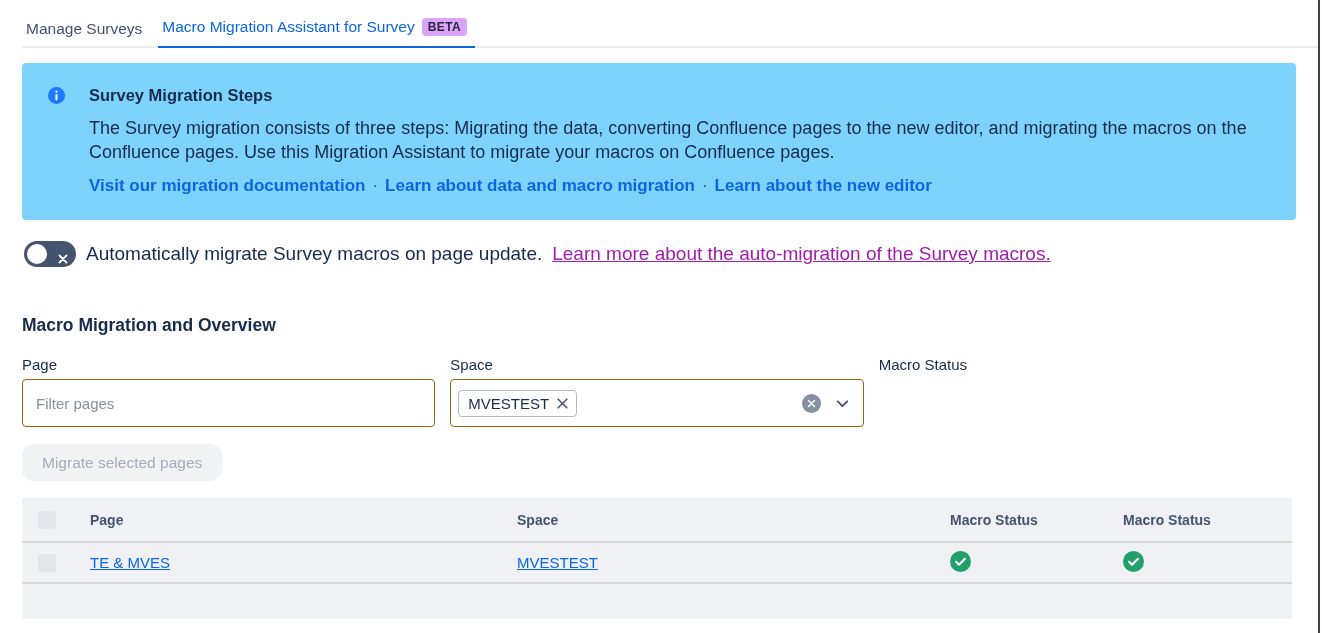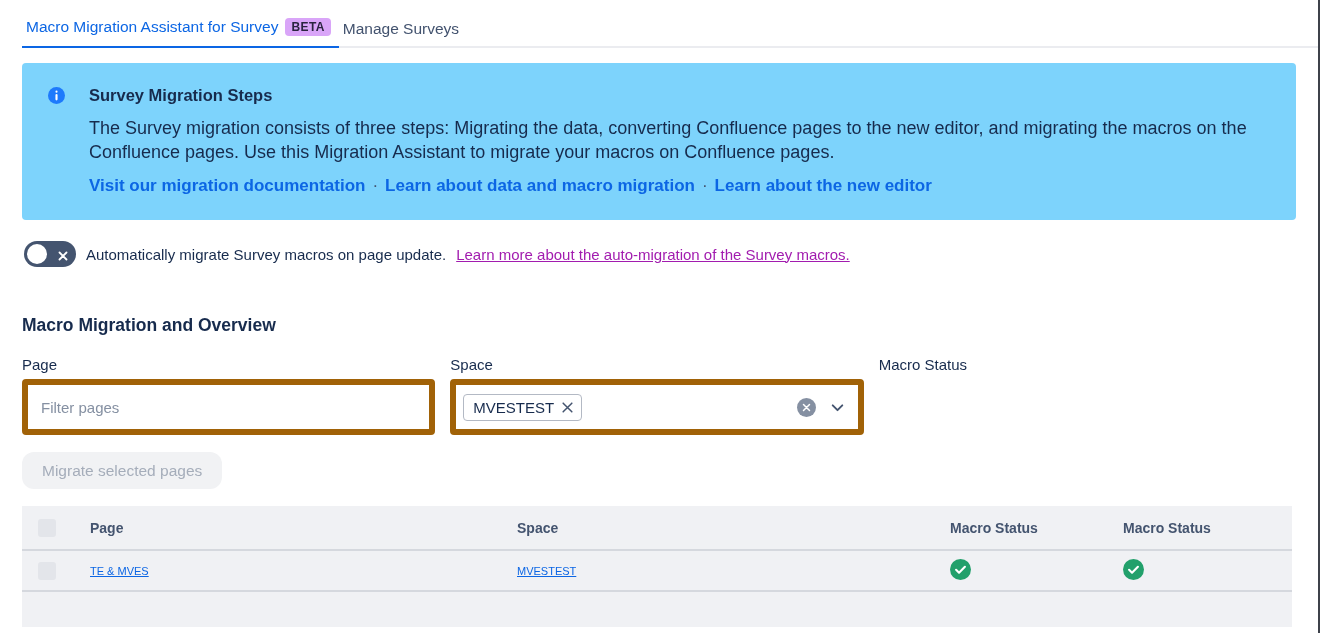--- a/index.html
+++ b/index.html
@@ -55,21 +55,21 @@
     max-width: 1160px;
   }
   .info-links { margin-top: 12px; font-size: 17px; font-weight: 700; }
   .info-links a { color: #0C66E4; text-decoration: none; cursor: pointer; }
   .dot-sep { color: #44546F; font-weight: 400; margin: 0 7px; }
 
   
   .toggle-row {
     margin-top: 21px; padding-left: 2px;
     display: flex; align-items: center;
-    font-size: 15px;
+    font-size: 19px;
   }
   .toggle {
     position: relative; width: 52px; height: 26px;
     background: #44546F; border-radius: 14px;
     cursor: pointer; flex: 0 0 auto; margin-right: 10px;
   }
   .toggle .knob {
     position: absolute; left: 3px; top: 3px;
     width: 20px; height: 20px; border-radius: 50%; background: #ffffff;
   }
@@ -80,21 +80,21 @@
   .toggle-link { color: #a21caf; text-decoration: underline; cursor: pointer; margin-left: 10px; }
 
   
   .section-title { margin-top: 48px; font-size: 17.5px; font-weight: 700; color: #172B4D; }
 
   
   .filters { margin-top: 20px; display: flex; gap: 15px; width: 1270px; }
   .filter-col { flex: 1 1 0; }
   .filter-label { font-size: 15px; color: #172B4D; margin-bottom: 6px; }
   .field {
-    height: 56px; border: 6px solid #a16207; border-radius: 4px;
+    height: 48px; border: 1px solid #a16207; border-radius: 4px;
     background: #fff; display: flex; align-items: center;
     font-size: 15px;
   }
   .field input {
     border: 0; outline: 0; width: 100%; height: 100%;
     padding: 0 13px; font: inherit; color: #172B4D;
     background: transparent; border-radius: 4px;
   }
   .field input::placeholder { color: #8590A2; opacity: 1; }
   .field.select { padding: 0 13px; cursor: pointer; justify-content: space-between; }
@@ -128,39 +128,39 @@
 
   
   .table { margin-top: 17px; width: 1270px; background: #F0F1F4; padding-bottom: 35px; }
   .trow {
     display: grid;
     grid-template-columns: 68px 427px 433px 173px 1fr;
     align-items: center;
     height: 43px;
   }
   .trow.head { font-size: 14px; font-weight: 700; color: #44546F; }
-  .trow.body-row { border-top: 2px solid #D5D8DE; border-bottom: 2px solid #D5D8DE; font-size: 11px; }
+  .trow.body-row { border-top: 2px solid #D5D8DE; border-bottom: 2px solid #D5D8DE; font-size: 15px; }
   .cell-check { padding-left: 16px; }
   .checkbox {
     width: 18px; height: 18px; border-radius: 3px;
     background: #E3E5EA; cursor: pointer;
   }
   .table a { color: #0C66E4; font-weight: 500; text-decoration: underline; cursor: pointer; }
   .status-icon { display: inline-flex; }
 </style>
 </head>
 <body>
 
 <div class="tabbar">
+  <div class="tab inactive">
+    <span>Manage Surveys</span>
+  </div>
   <div class="tab active">
     <span>Macro Migration Assistant for Survey</span>
     <span class="beta-badge">BETA</span>
-  </div>
-  <div class="tab inactive">
-    <span>Manage Surveys</span>
   </div>
 </div>
 
 <div class="content">
 
   
   <div class="info-panel">
     <div class="info-icon">
       <svg width="17" height="17" viewBox="0 0 16 16">
         <circle cx="8" cy="8" r="8" fill="#1D7AFC"></circle>

